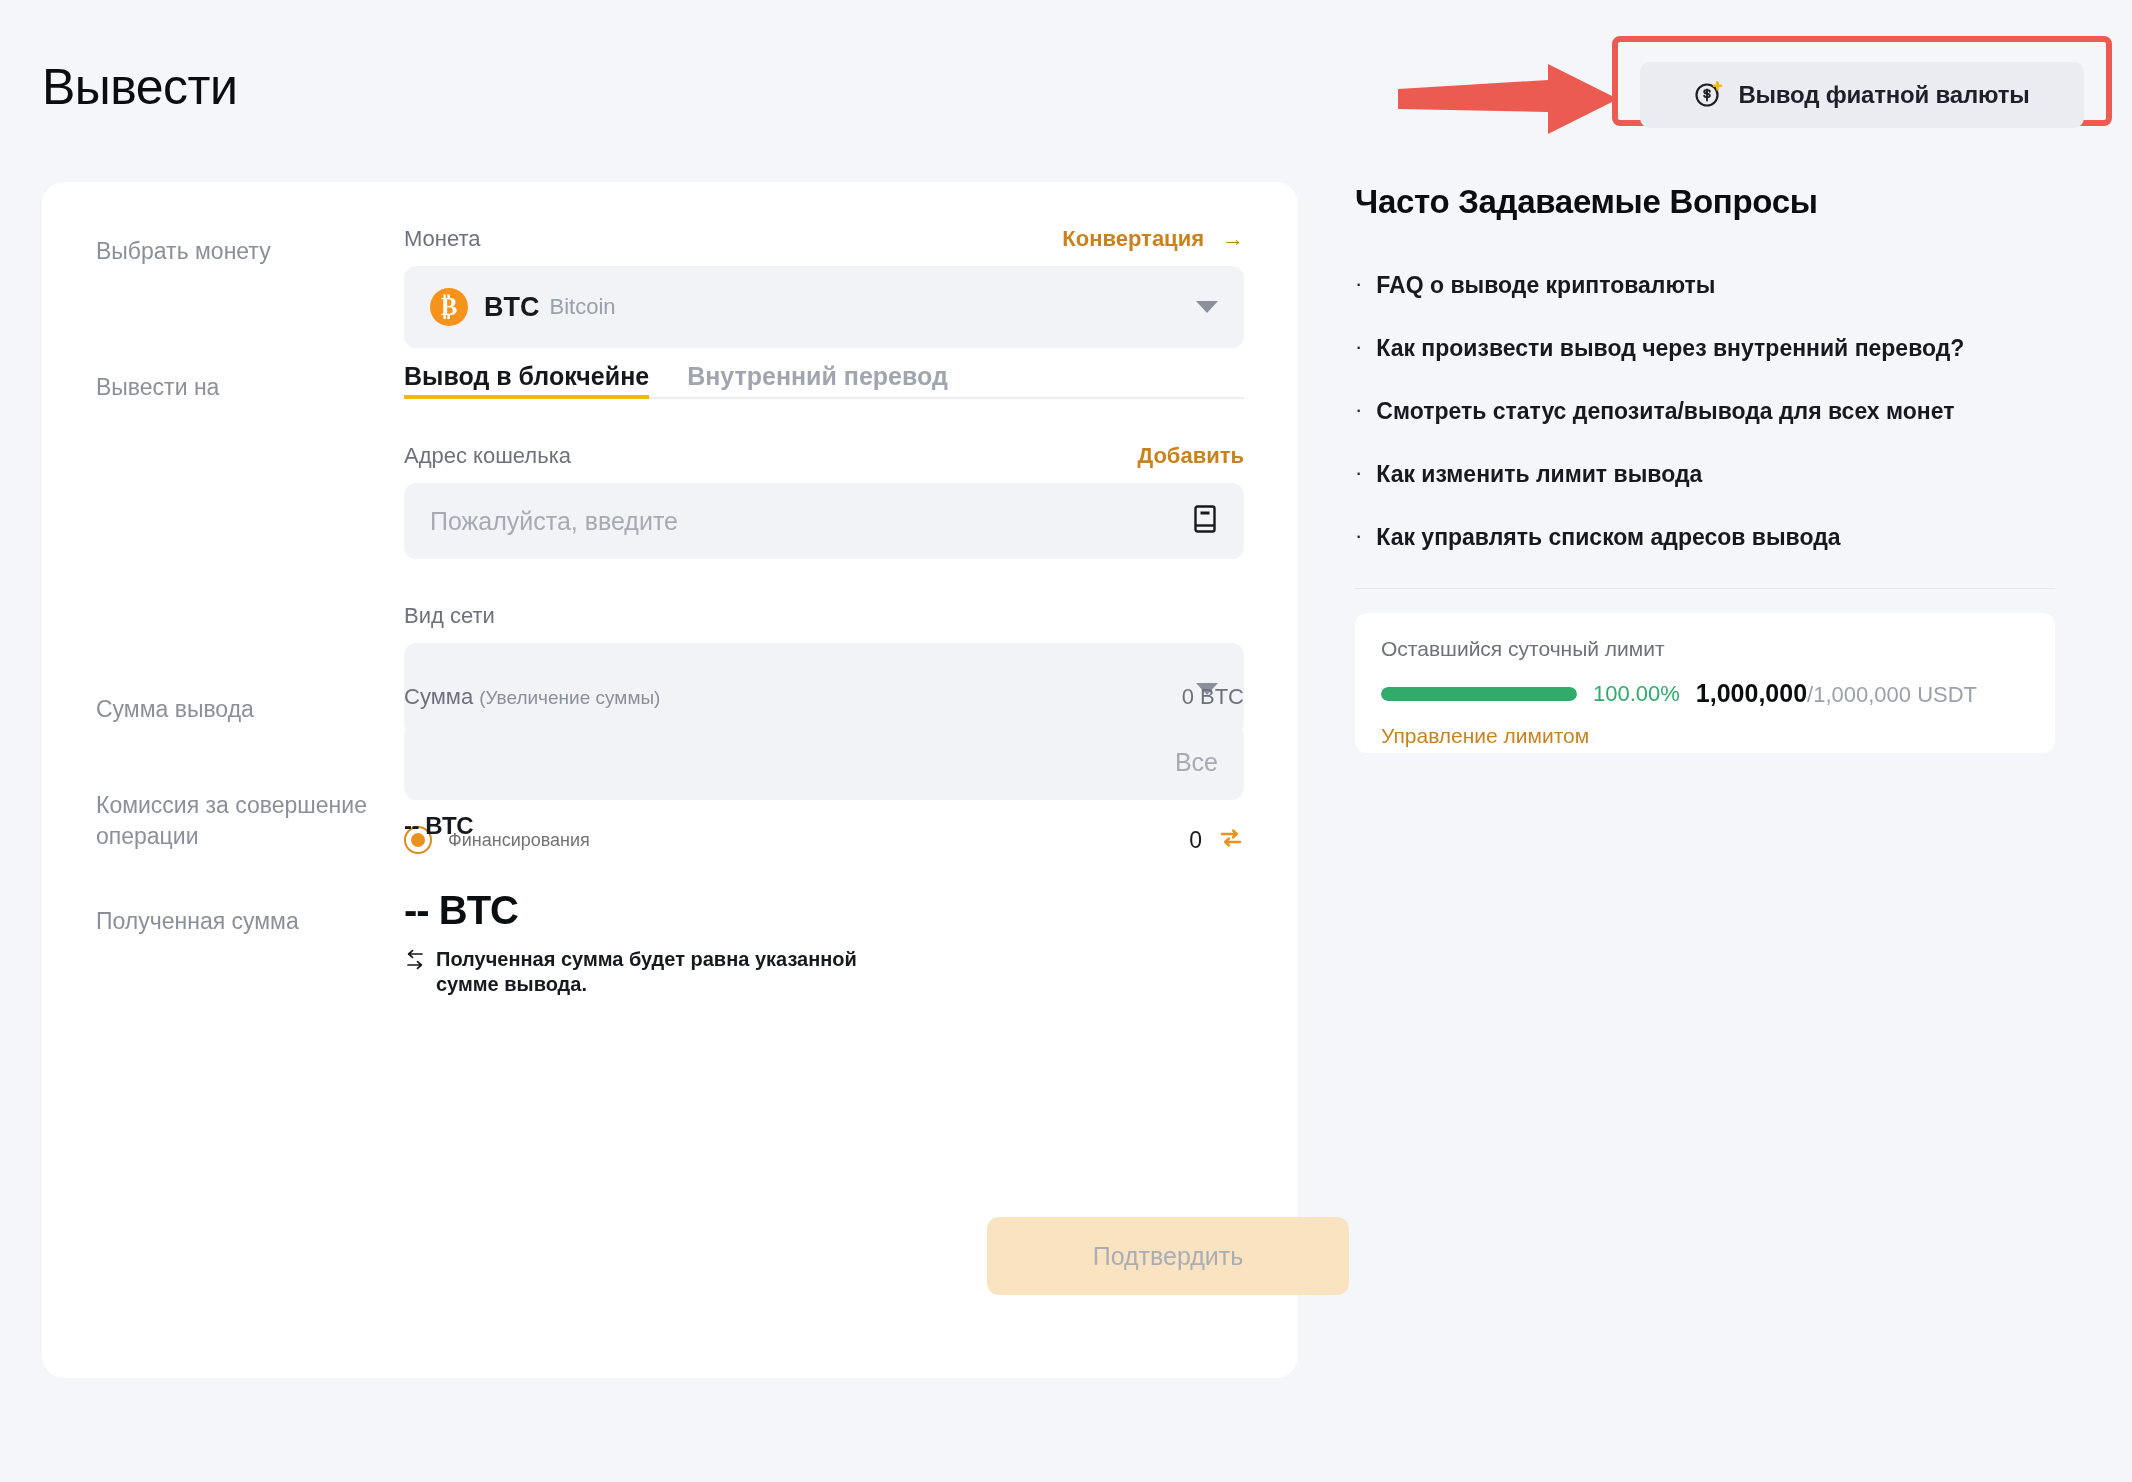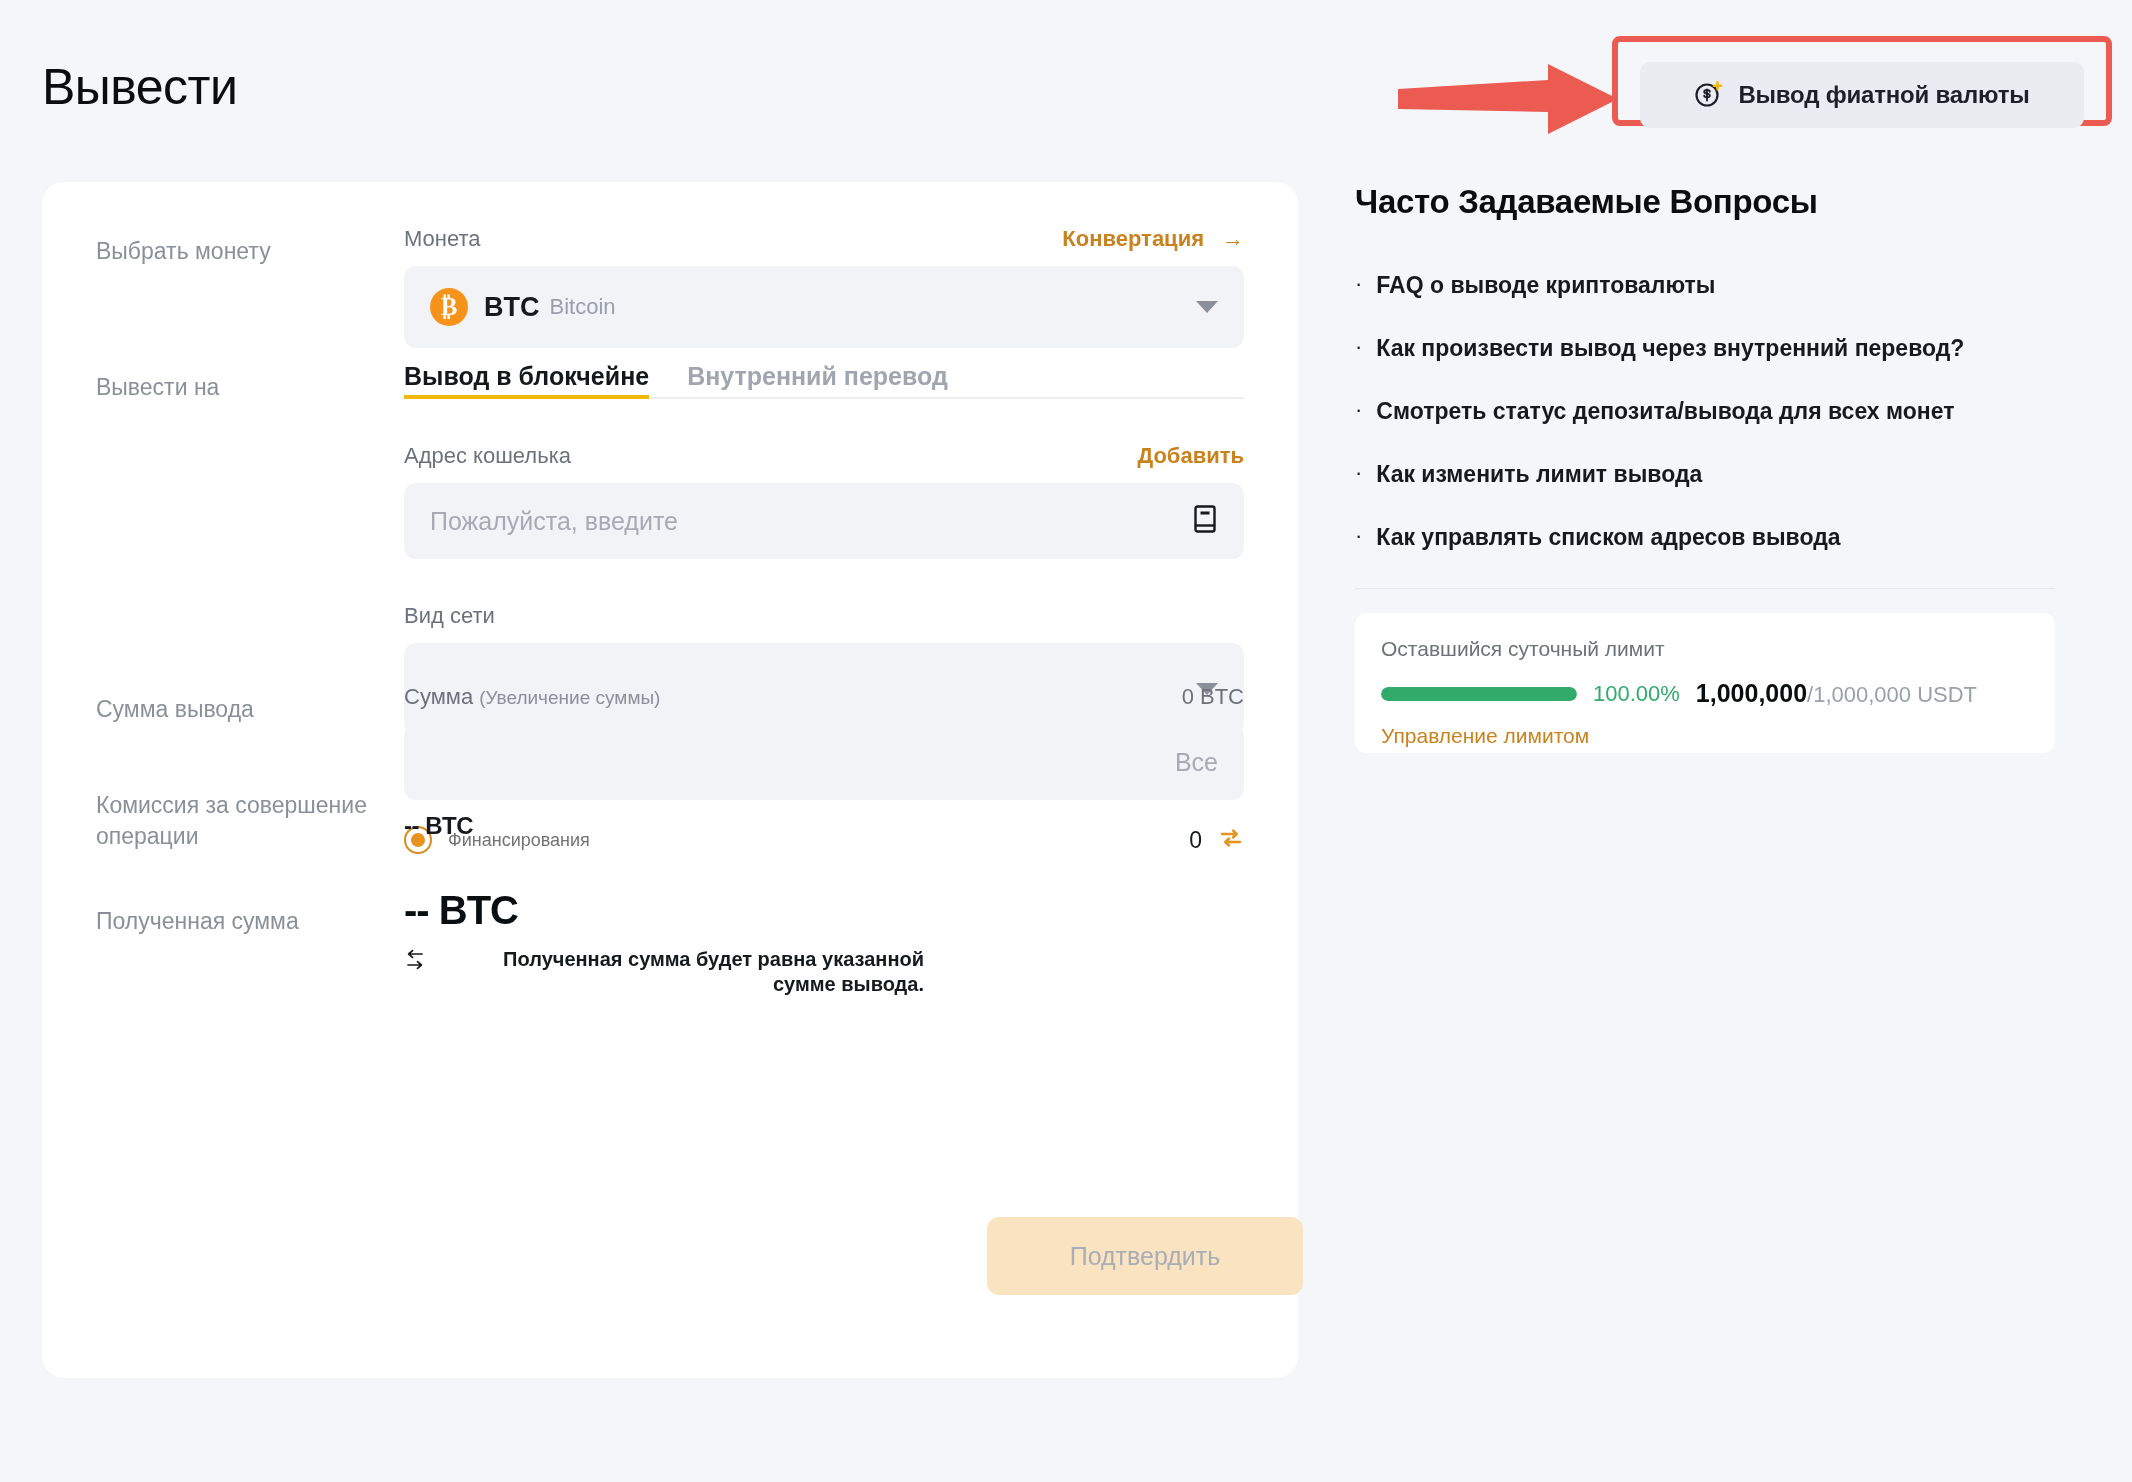--- a/index.html
+++ b/index.html
@@ -116,25 +116,25 @@
   .funding-right { margin-left: auto; display: flex; align-items: center; gap: 16px; }
   .funding-val { font-size: 23px; color: #16191e; font-weight: 500; }
 
   .fee-val { font-size: 24px; font-weight: 700; color: #16191e; letter-spacing: -0.5px; }
 
   .recv-amount { font-size: 40px; font-weight: 700; color: #0b0e11; letter-spacing: -1px; }
   .recv-note {
     display: flex; align-items: flex-start; gap: 10px; margin-top: 14px;
     max-width: 520px;
   }
-  .recv-note .txt { font-size: 20px; font-weight: 700; color: #16191e; line-height: 1.25; text-align: right; }
+  .recv-note .txt { font-size: 20px; font-weight: 700; color: #16191e; line-height: 1.25; }
 
   .confirm-btn {
     position: absolute; left: 945px; top: 1035px;
-    width: 316px; height: 78px;
+    width: 362px; height: 78px;
     background: #fae3c0; border: none; border-radius: 12px;
     font-size: 25px; color: #a9adb5; font-family: "Liberation Sans", sans-serif;
     cursor: not-allowed;
   }
 
   
   .faq-title {
     position: absolute; left: 1355px; top: 183px;
     font-size: 33px; font-weight: 700; color: #0b0e11; letter-spacing: -0.3px;
   }

